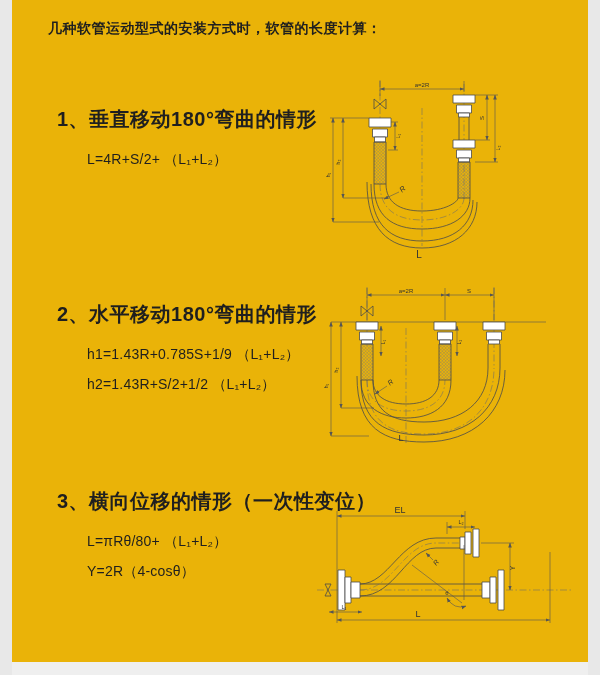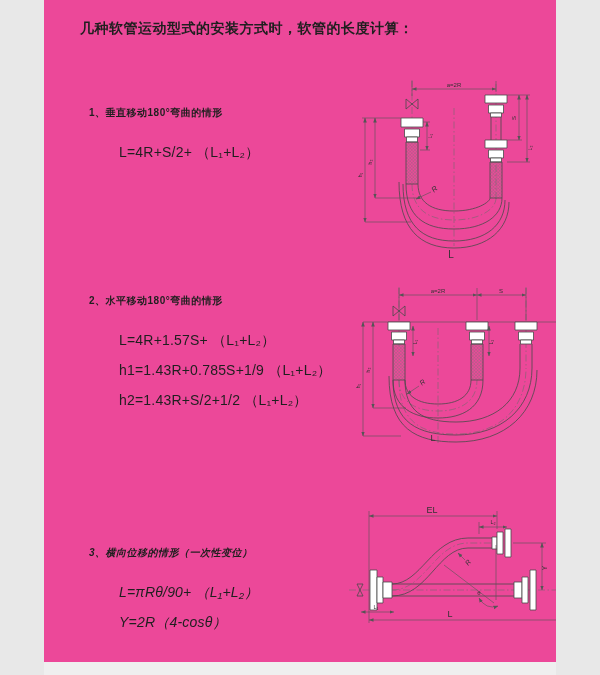--- a/index.html
+++ b/index.html
@@ -1,29 +1,29 @@
 <!DOCTYPE html>
 <html><head>
 <meta charset="utf-8">
 <style>
   html,body{margin:0;padding:0;background:#e8e8e8;}
   .page{
-    position:relative;width:512px;height:675px;background:#ec4899;
+    position:relative;width:576px;height:675px;background:#eab308;
     font-family:"Liberation Sans","DejaVu Sans",sans-serif;color:#1f1f1f;
     overflow:hidden;margin:0 auto;
   }
   .doc-title{
     position:absolute;left:36px;top:20px;font-size:14px;font-weight:700;
     letter-spacing:.5px;white-space:nowrap;
   }
   .section{position:absolute;left:45px;}
-  .sec-heading{font-size:10px;font-weight:700;letter-spacing:.5px;white-space:nowrap;}
-  .formulas{margin-top:17px;margin-left:30px;}
+  .sec-heading{font-size:20px;font-weight:700;letter-spacing:.5px;white-space:nowrap;}
+  .formulas{margin-top:11px;margin-left:30px;}
   .formula{font-size:14px;font-weight:400;line-height:30px;letter-spacing:.2px;white-space:nowrap;}
-  #sec1{top:106px;} #sec2{top:294px;} #sec3{top:546px;font-style:italic;}
+  #sec1{top:106px;} #sec2{top:301px;} #sec3{top:488px;}
   .dsvg{position:absolute;}
   #svg1{left:315px;top:78px;}
   #svg2{left:312px;top:284px;}
   #svg3{left:302px;top:502px;}
   svg{overflow:visible;}
   svg *{vector-effect:non-scaling-stroke;}
   .ln{stroke:#4a4a4a;stroke-width:.8;fill:none;}
   .thin{stroke:#555;stroke-width:.6;fill:none;}
   .dim{stroke:#555;stroke-width:.6;fill:none;}
   .cl{stroke:#6a6a6a;stroke-width:.55;fill:none;stroke-dasharray:7 2.5 1.5 2.5;}
@@ -43,30 +43,29 @@
   <div class="section" id="sec1">
     <div class="sec-heading">1、垂直移动180°弯曲的情形</div>
     <div class="formulas">
       <div class="formula">L=4R+S/2+ （L₁+L₂）</div>
     </div>
   </div>
 
   <div class="section" id="sec2">
     <div class="sec-heading">2、水平移动180°弯曲的情形</div>
     <div class="formulas">
-      <div class="formula">L=4R+1.57S+ （L₁+L₂）</div>
       <div class="formula">h1=1.43R+0.785S+1/9 （L₁+L₂）</div>
       <div class="formula">h2=1.43R+S/2+1/2 （L₁+L₂）</div>
     </div>
   </div>
 
   <div class="section" id="sec3">
     <div class="sec-heading">3、横向位移的情形（一次性变位）</div>
     <div class="formulas">
-      <div class="formula">L=πRθ/90+ （L₁+L₂）</div>
+      <div class="formula">L=πRθ/80+ （L₁+L₂）</div>
       <div class="formula">Y=2R（4-cosθ）</div>
     </div>
   </div>
 
   <svg id="svg1" class="dsvg" width="185" height="182" viewBox="0 0 185 182">
     <defs>
       <marker id="arr1" viewBox="0 0 8 8" refX="7.5" refY="4" markerWidth="8" markerHeight="8" orient="auto-start-reverse">
         <path d="M0,1 L8,4 L0,7 z" fill="#555"></path>
       </marker>
       <pattern id="hatch1" width="3.2" height="3.2" patternUnits="userSpaceOnUse">

